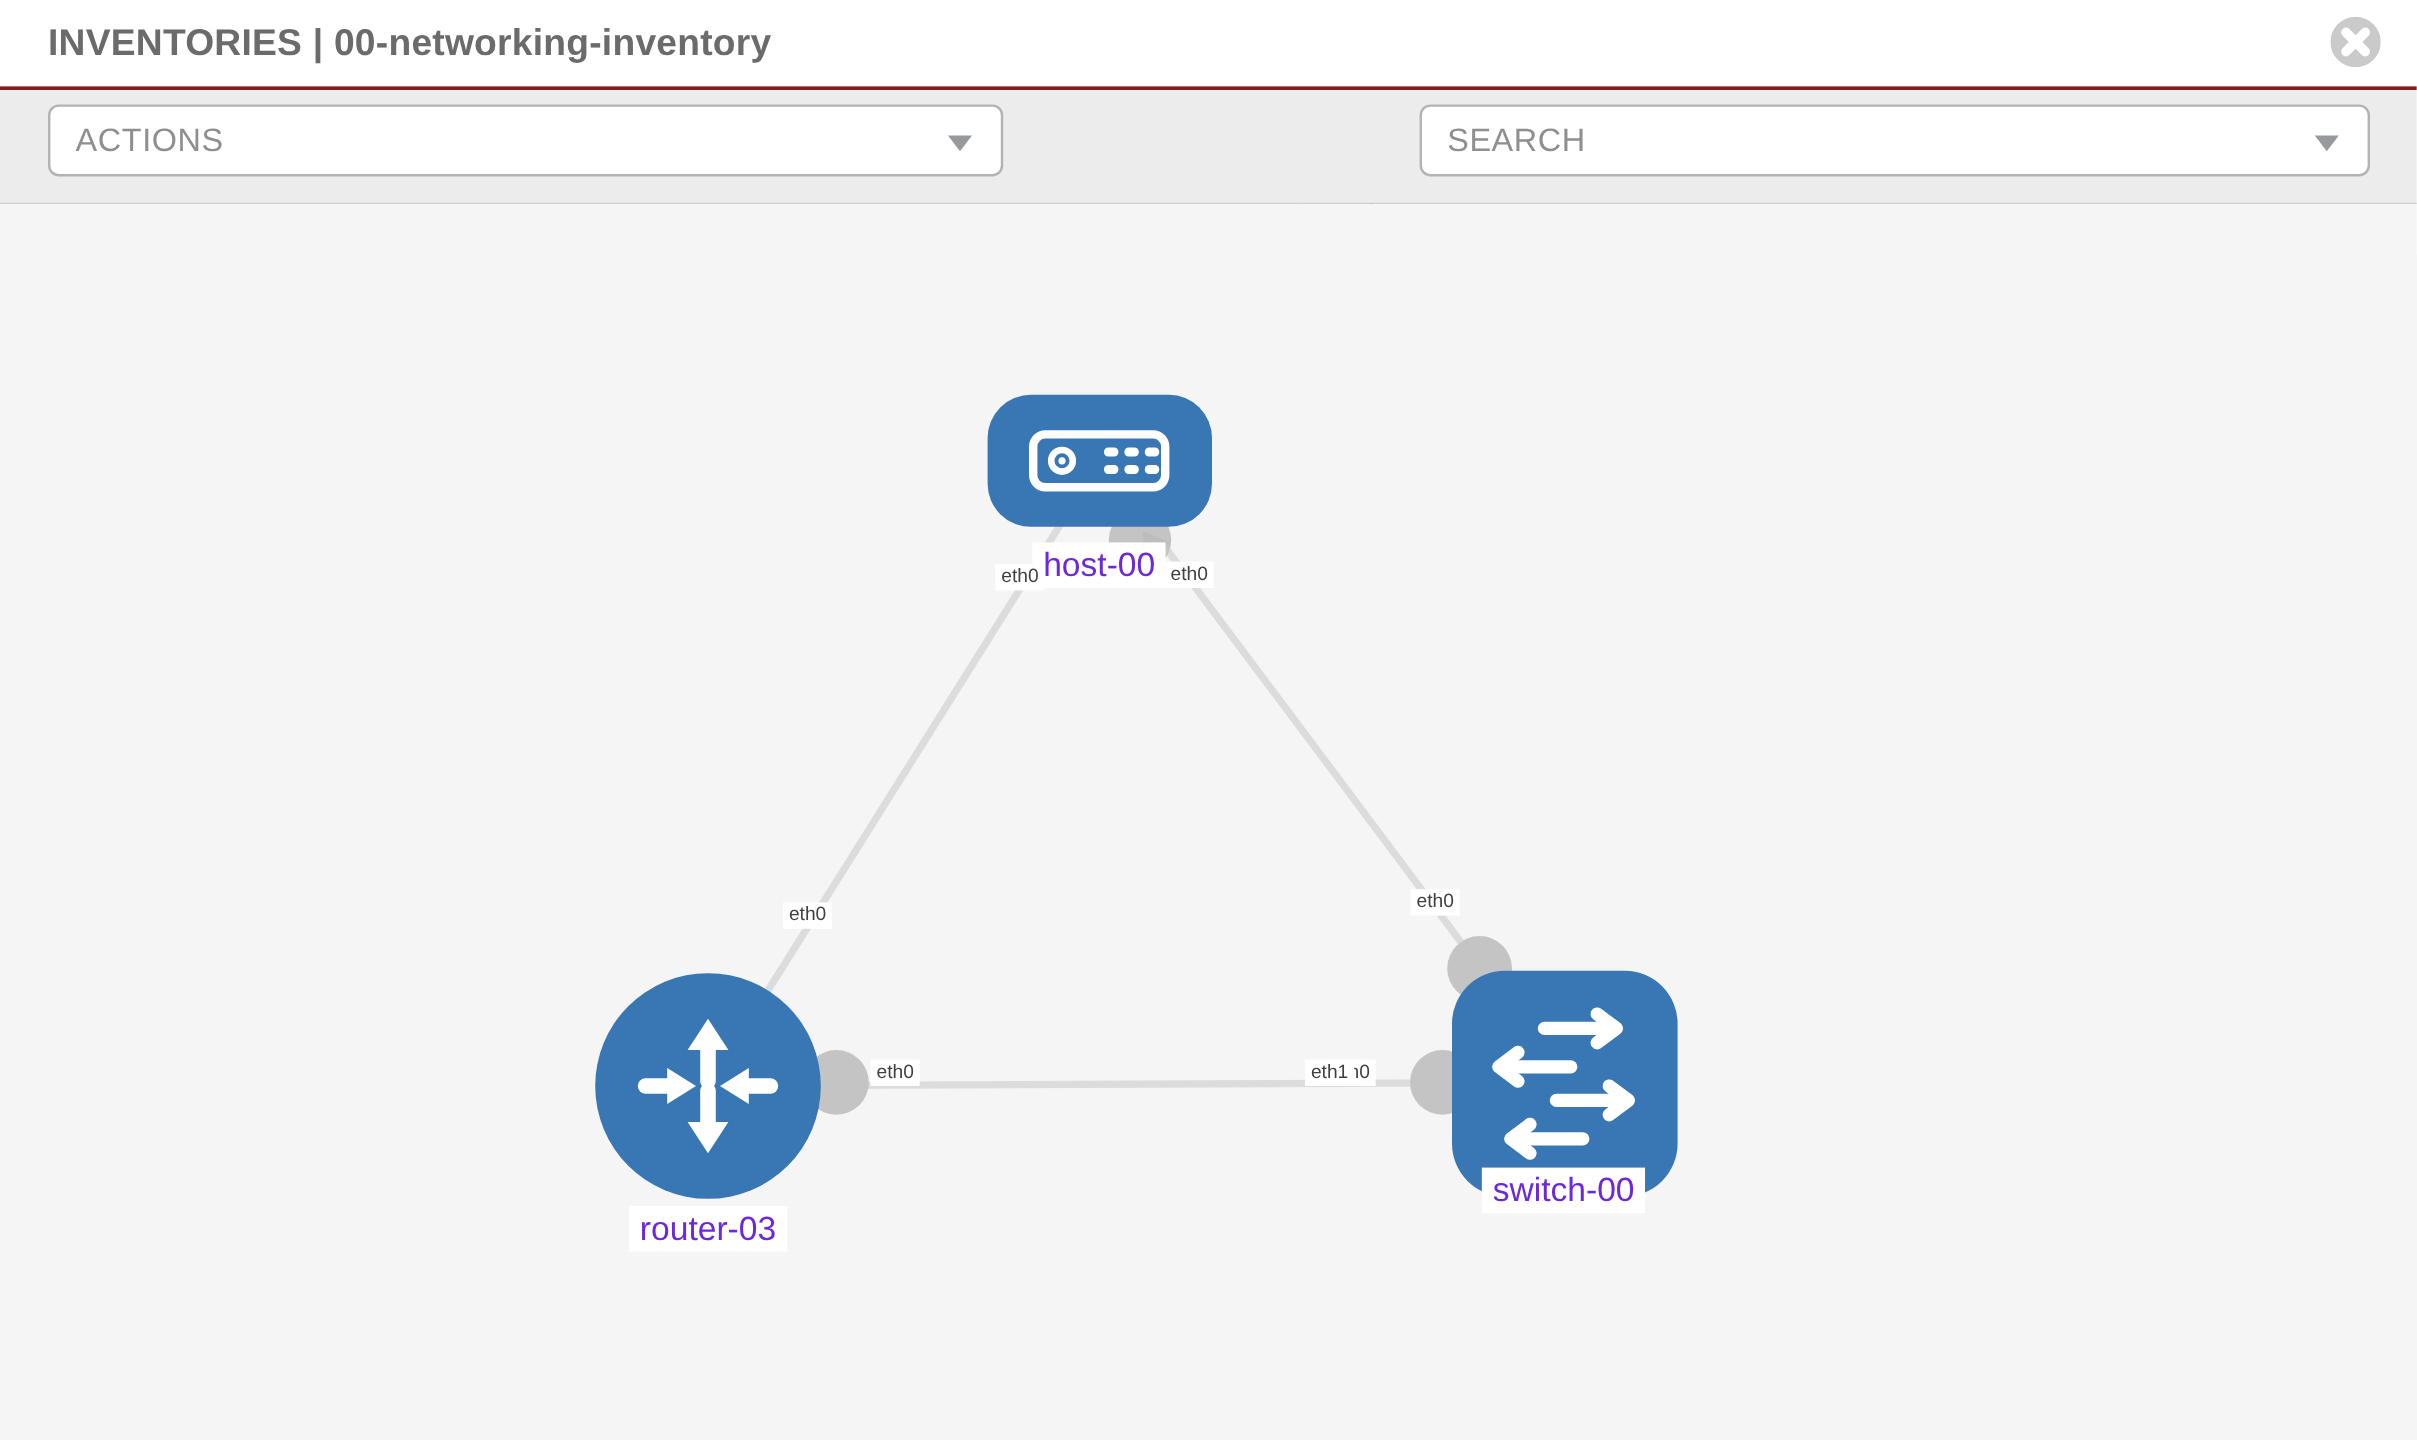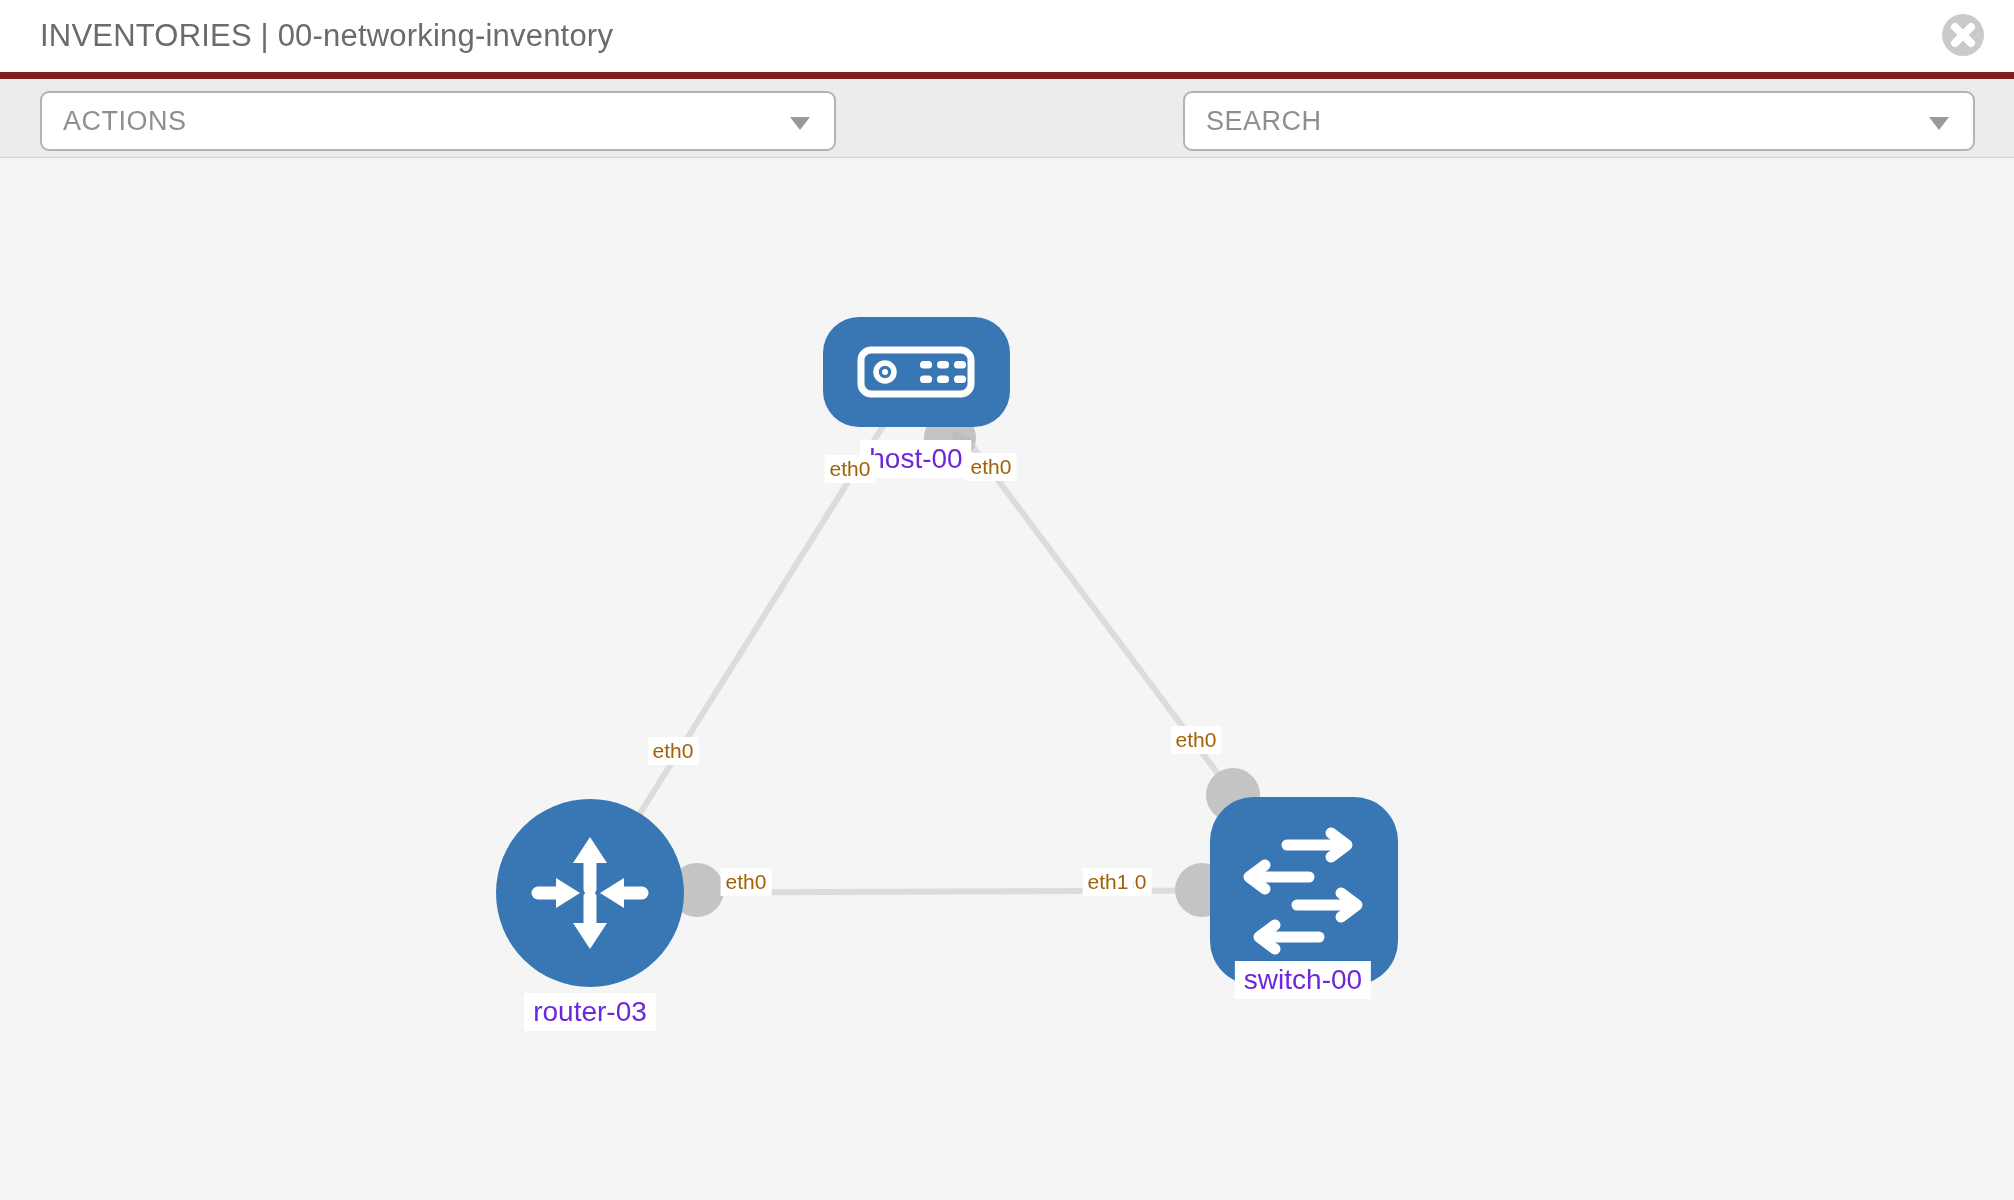--- a/index.html
+++ b/index.html
@@ -1,27 +1,27 @@
 <!DOCTYPE html>
 <html style="--node-blue: #3877b3; --link-gray: #dcdcdc; --port-gray: #c4c4c4; --canvas-bg: #f5f5f5; --toolbar-bg: #ececec; --close-gray: #cacaca; --icon-gray: #8a909a;"><head>
 <meta charset="utf-8">
 <style>
   * { margin:0; padding:0; box-sizing:border-box; }
   html,body { width:2014px; height:1200px; overflow:hidden;
     font-family:"Liberation Sans","DejaVu Sans",sans-serif; background:#fff; }
 
   
   .header { position:relative; height:72px; background:#fff; display:flex; align-items:center; }
-  .header-title { margin-left:40px; font-size:31px; font-weight:normal; color:#6b6b6b; letter-spacing:.2px; }
+  .header-title { margin-left:40px; font-size:31px; font-weight:bold; color:#6b6b6b; letter-spacing:.2px; }
   .close-btn { position:absolute; top:14px; left:1942px; width:42px; height:42px; border:none;
     background:transparent; cursor:pointer; }
 
   
-  .toolbar { position:relative; height:86px; background:var(--toolbar-bg,#ececec);
-    border-top:7px solid #7f1d1d; border-bottom:1px solid #d0d0d0; }
+  .toolbar { position:relative; height:98px; background:var(--toolbar-bg,#ececec);
+    border-top:3px solid #7f1d1d; border-bottom:1px solid #d0d0d0; }
   .dropdown { position:absolute; top:12px; height:60px; background:#fff;
     border:2px solid #b3b3b3; border-radius:9px; display:flex; align-items:center; cursor:pointer; }
   .dropdown-actions { left:40px; width:796px; }
   .dropdown-search  { left:1183px; width:792px; }
   .dropdown-label { margin-left:21px; font-size:27px; color:#8f8f8f; letter-spacing:.5px; }
   .caret { position:absolute; right:24px; top:24px; width:0; height:0;
     border-left:10px solid transparent; border-right:10px solid transparent;
     border-top:13px solid #97999c; }
   .tool-icon-btn { position:absolute; top:93px; width:44px; height:44px; border:none;
     background:transparent; cursor:pointer; padding:0; }
@@ -34,21 +34,21 @@
   .link   { stroke:var(--link-gray,#dcdcdc); stroke-width:6; }
   .port   { fill:var(--port-gray,#c4c4c4); }
   .node-fill { fill:var(--node-blue,#3877b3); }
   .icon-stroke { stroke:#fff; fill:none; }
   .icon-fill   { fill:#fff; }
   .arrowhead { fill:#bdbdbd; }
 
   .node-label, .if-label { position:absolute; transform:translate(-50%,-50%);
     background:#fff; white-space:nowrap; z-index:4; }
   .node-label { font-size:28px; color:#6d28d9; padding:3px 9px; }
-  .if-label   { font-size:21px; color:#a16207; padding:2px 5px; }
+  .if-label   { font-size:16px; color:#404040; padding:2px 5px; }
   .if-underlay { z-index:3; }
 </style>
 </head>
 <body>
 
 <div class="header">
   <div class="header-title">INVENTORIES | 00-networking-inventory</div>
   <button class="close-btn">
     <svg width="42" height="42" viewBox="-21 -21 42 42">
       <circle cx="0" cy="0" r="21" fill="#cacaca"></circle>

